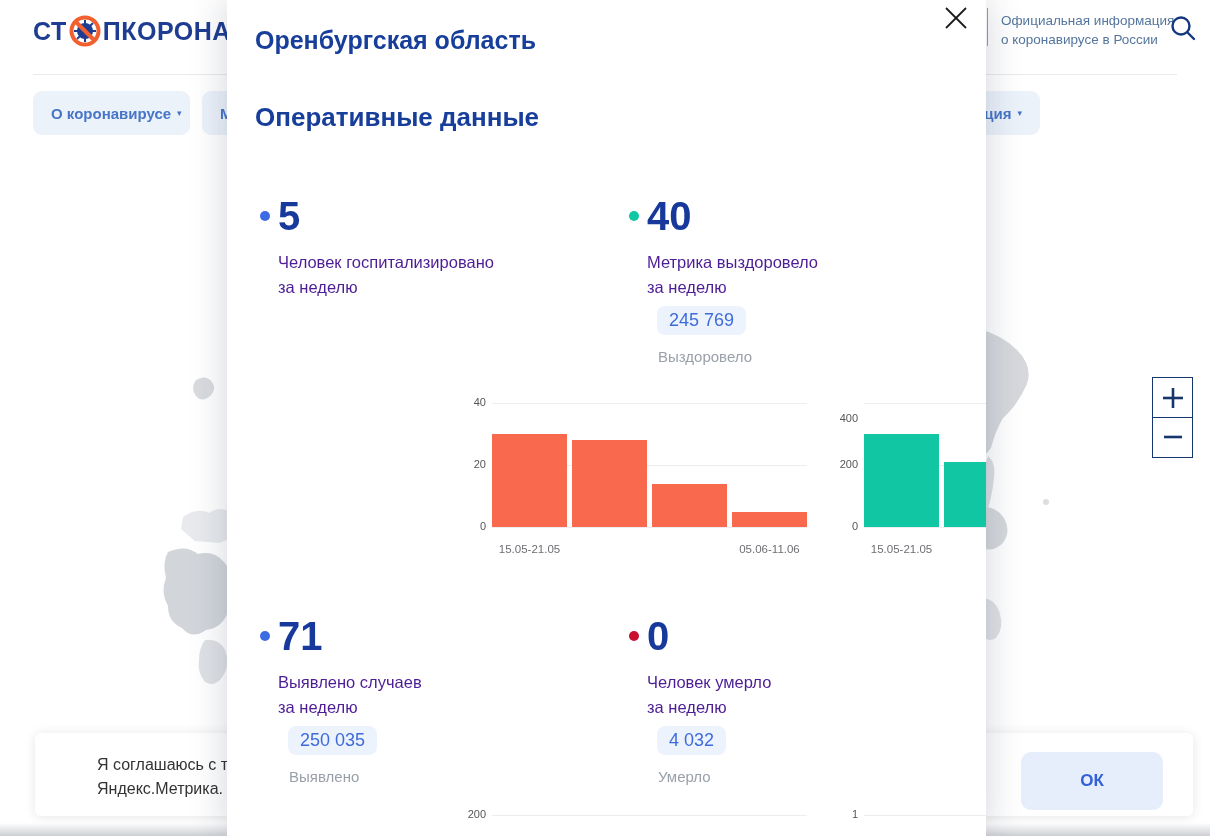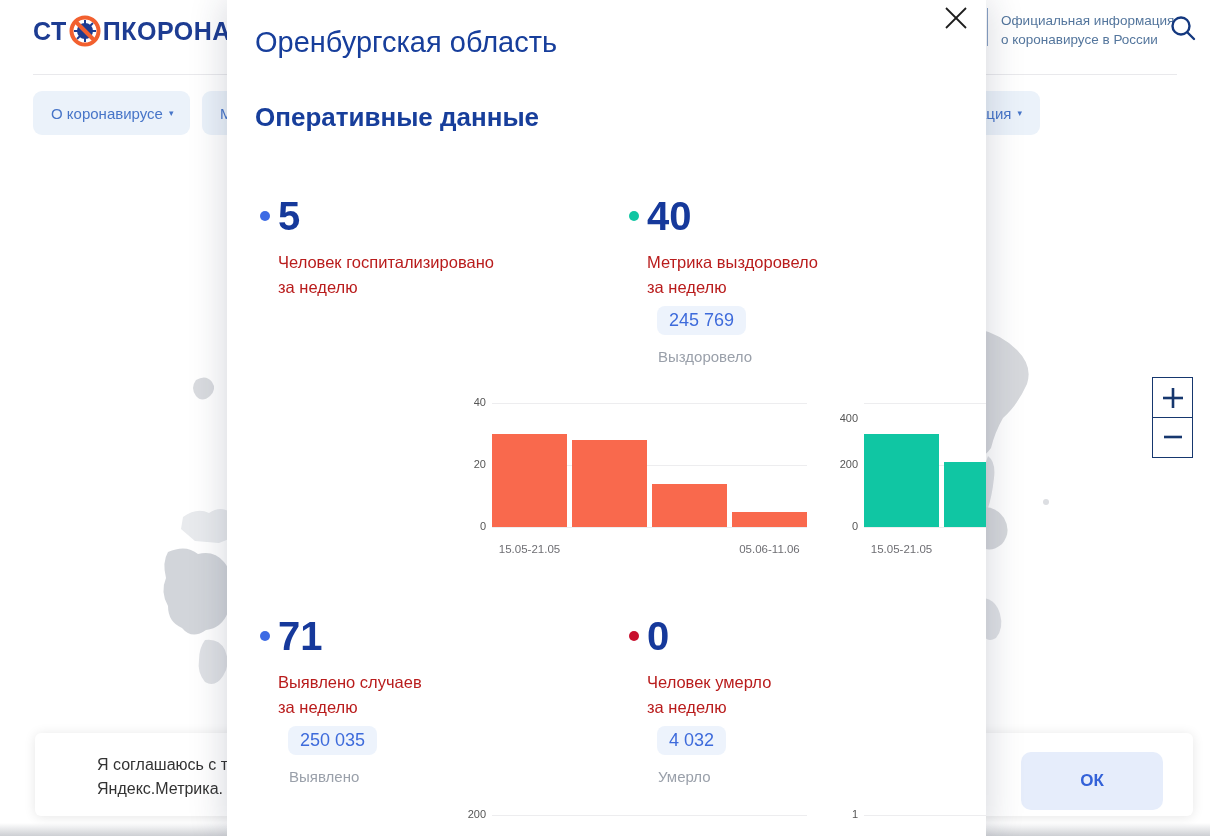--- a/index.html
+++ b/index.html
@@ -17,21 +17,21 @@
 
   .hdr-divider-v { position:absolute; left:987px; top:8px; width:1px; height:38px; background:#8aa3c6; }
   .official-info { position:absolute; left:1001px; top:11px; font-size:13.5px; line-height:19px; color:#54769d; }
   .search-btn { position:absolute; left:1168px; top:14px; width:30px; height:30px; background:none; border:none; cursor:pointer; }
 
   .hdr-rule { position:absolute; left:33px; top:74px; width:1144px; height:1px; background:#e9e9ec; }
 
   .nav-btn {
     position:absolute; top:91px; height:44px; border:none; cursor:pointer;
     background:#ebf2fa; border-radius:9px; color:#4775c8; font-size:15px;
-    font-family:inherit; display:flex; align-items:center; padding:0 18px; white-space:nowrap;
+    font-family:inherit; display:flex; align-items:center; padding:0 18px; white-space:nowrap;font-weight:bold;
   }
   .nav-btn .caret { font-size:9px; margin-left:6px; color:#4775c8; }
   .nav-about { left:33px; width:157px; }
   .nav-m { left:202px; width:110px; justify-content:flex-start; }
   .nav-vac { left:918px; width:122px; justify-content:flex-end; }
 
   .map-svg { position:absolute; left:0; top:0; }
 
   .zoom-ctrl { position:absolute; left:1152px; top:377px; width:41px; }
   .zoom-btn {
@@ -52,32 +52,32 @@
   }
   .bottom-fade { position:absolute; left:0; bottom:0; width:1210px; height:13px;
     background:linear-gradient(to bottom, rgba(205,207,211,0), #cdcfd3); }
 
   
   .modal {
     position:absolute; left:227px; top:0; width:759px; height:836px; z-index:20;
     background:#fff; box-shadow:0 0 36px rgba(30,40,70,.20); overflow:hidden;
   }
   .close-btn { position:absolute; left:714px; top:4px; width:30px; height:30px; background:none; border:none; cursor:pointer; }
-  .region-title { position:absolute; left:28px; top:26px; font-size:29px; font-weight:400; color:#173e9b; }
+  .region-title { position:absolute; left:28px; top:26px; font-size:25px; font-weight:700; color:#173e9b; }
   .op-subtitle  { position:absolute; left:28px; top:94px; font-size:26px; font-weight:700; color:#173e9b;margin-top:8px; }
   .period { position:absolute; left:28px; top:141px; font-size:19px; color:#f2603d; }
 
   .stat-card { position:absolute; width:345px; }
   .stat-card.c1 { left:32px;  top:196px; }
   .stat-card.c2 { left:401px; top:196px; }
   .stat-card.c3 { left:32px;  top:616px; }
   .stat-card.c4 { left:401px; top:616px; }
   .stat-dot { position:absolute; left:1px; top:15px; width:10px; height:10px; border-radius:50%; }
   .stat-value { position:absolute; left:19px; top:0; font-size:40px; font-weight:700; color:#16399b; line-height:40px; }
-  .stat-label { position:absolute; left:19px; top:54px; font-size:16.5px; line-height:24.5px; color:#b91c1c; }
+  .stat-label { position:absolute; left:19px; top:54px; font-size:16.5px; line-height:24.5px; color:#4c1d95; }
   .stat-badge { position:absolute; left:29px; top:110px; background:#edf3fc; color:#3e6bdb;
                 font-size:18px; padding:4px 12px; border-radius:8px; }
   .stat-caption { position:absolute; left:30px; top:152px; font-size:15px; color:#9aa0aa; }
 
   .chart { position:absolute; width:350px; height:170px; }
   .chart.full1 { left:233px; top:396px; }
   .chart.full2 { left:605px; top:396px; }
   .chart.part1 { left:233px; top:808px; }
   .chart.part2 { left:605px; top:808px; }
   .yticks { position:absolute; left:0; top:7px; width:26px; height:124px; }

